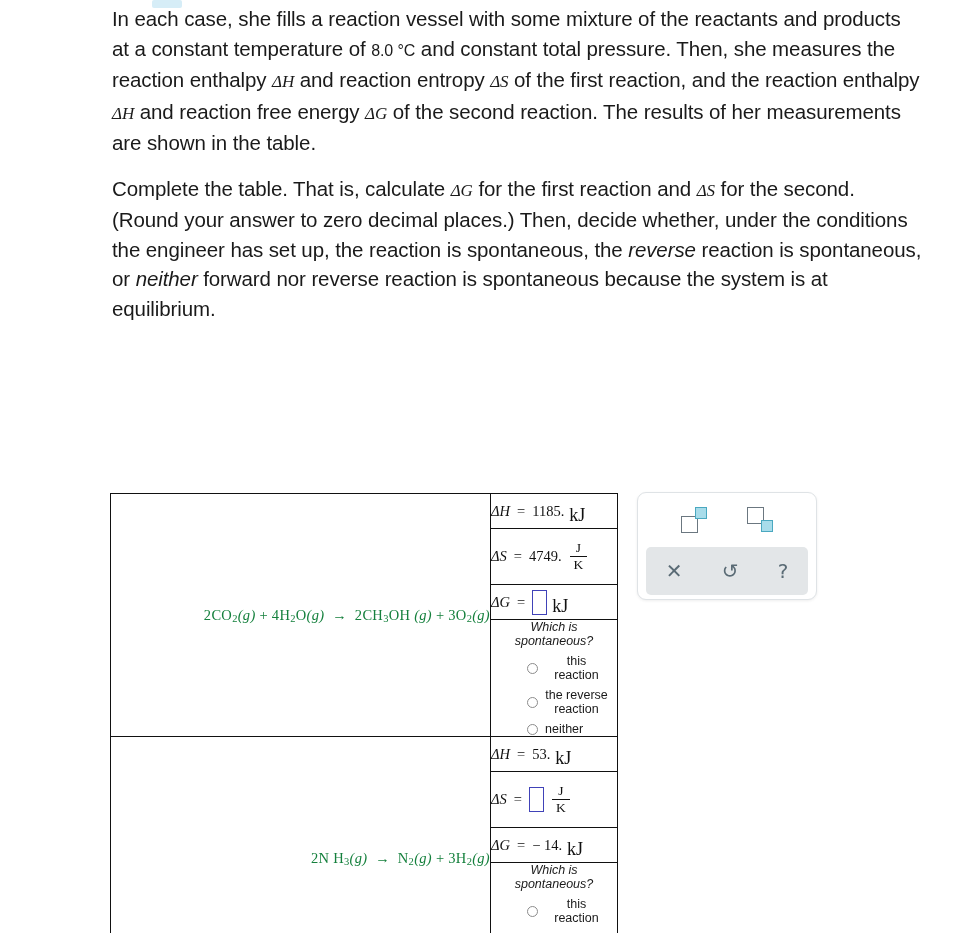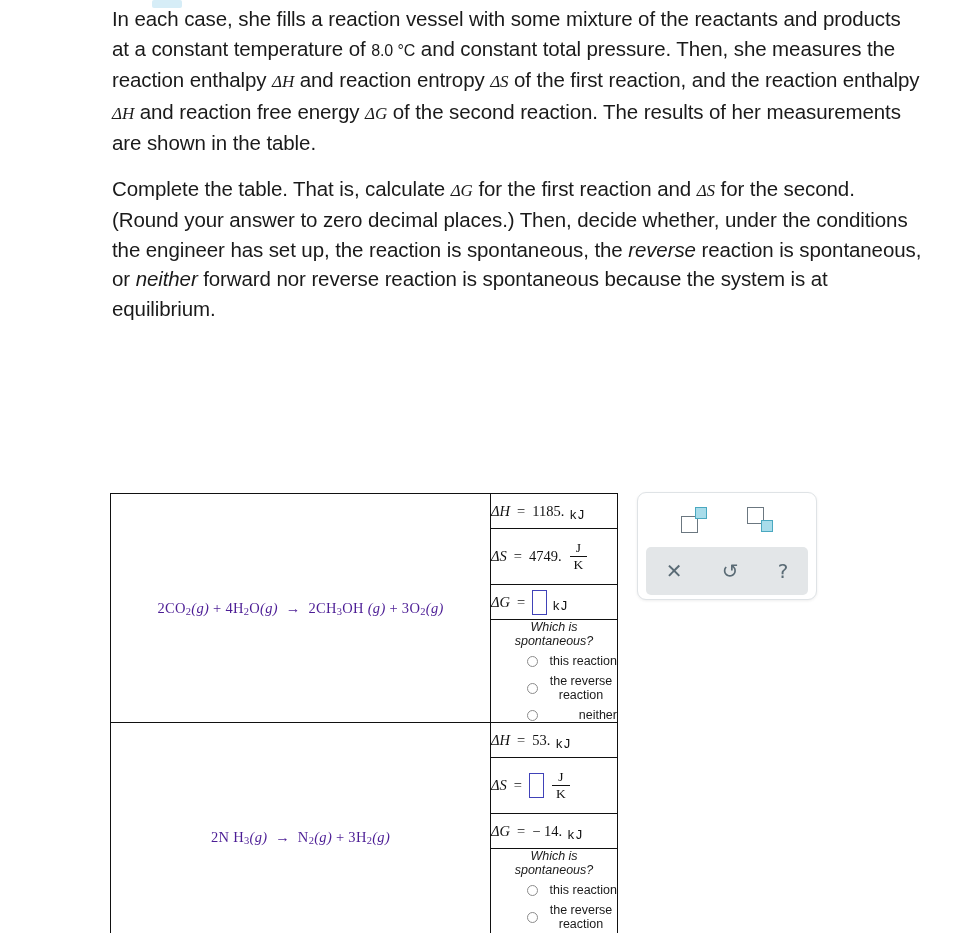--- a/index.html
+++ b/index.html
@@ -57,25 +57,25 @@
     border-collapse: collapse;
     border: 1.6px solid #111;
   }
   .rxn-table td {
     border: 1.1px solid #111;
     padding: 0;
     vertical-align: middle;
   }
   .eq-cell {
     width: 380px;
-    text-align: center;
+    text-align: right;
     padding: 0 8px;
     font-family: "Liberation Serif", serif;
     font-size: 14.5px;
-    color: #4c1d95;
+    color: #15803d;
   }
   .eq {
     white-space: nowrap;
     font-family: "Liberation Serif", serif;
     font-size: 14.5px;
     letter-spacing: 0.3px;
   }
   .eq sub { font-size: 10.5px; vertical-align: -2px; }
   .eq .state { font-style: italic; }
 
@@ -87,21 +87,21 @@
     height: 35px;
   }
   .val-line {
     display: flex;
     align-items: center;
     gap: 5px;
     white-space: nowrap;
   }
   .lbl { font-style: italic; }
   .eqsign { font-style: normal; padding: 0 2px; }
-  .unit { font-family: Liberation Mono, monospace; font-size: 13px; margin-top: 8px; }
+  .unit { font-family: Liberation Serif, serif; font-size: 18px; margin-top: 8px; }
 
   .frac {
     display: inline-flex;
     flex-direction: column;
     align-items: center;
     font-family: "Liberation Serif", serif;
     font-size: 13.5px;
     line-height: 1.05;
     margin-left: 3px;
   }
@@ -128,22 +128,21 @@
     color: #1a1a1a;
     margin-bottom: 6px;
   }
   .opt {
     display: flex;
     align-items: center;
     gap: 7px;
     font-family: "Liberation Sans", sans-serif;
     font-size: 12.5px;
     color: #1a1a1a;
-    margin: 0 0 6px 36px;
-    justify-content: space-between;
+    margin: 0 9px 6px 36px;
   }
   .opt:last-child { margin-bottom: 0; }
   .radio {
     width: 11px; height: 11px;
     border: 1.3px solid #8c8c8c;
     border-radius: 50%;
     background: #fff;
     flex: 0 0 auto;
   }
 

